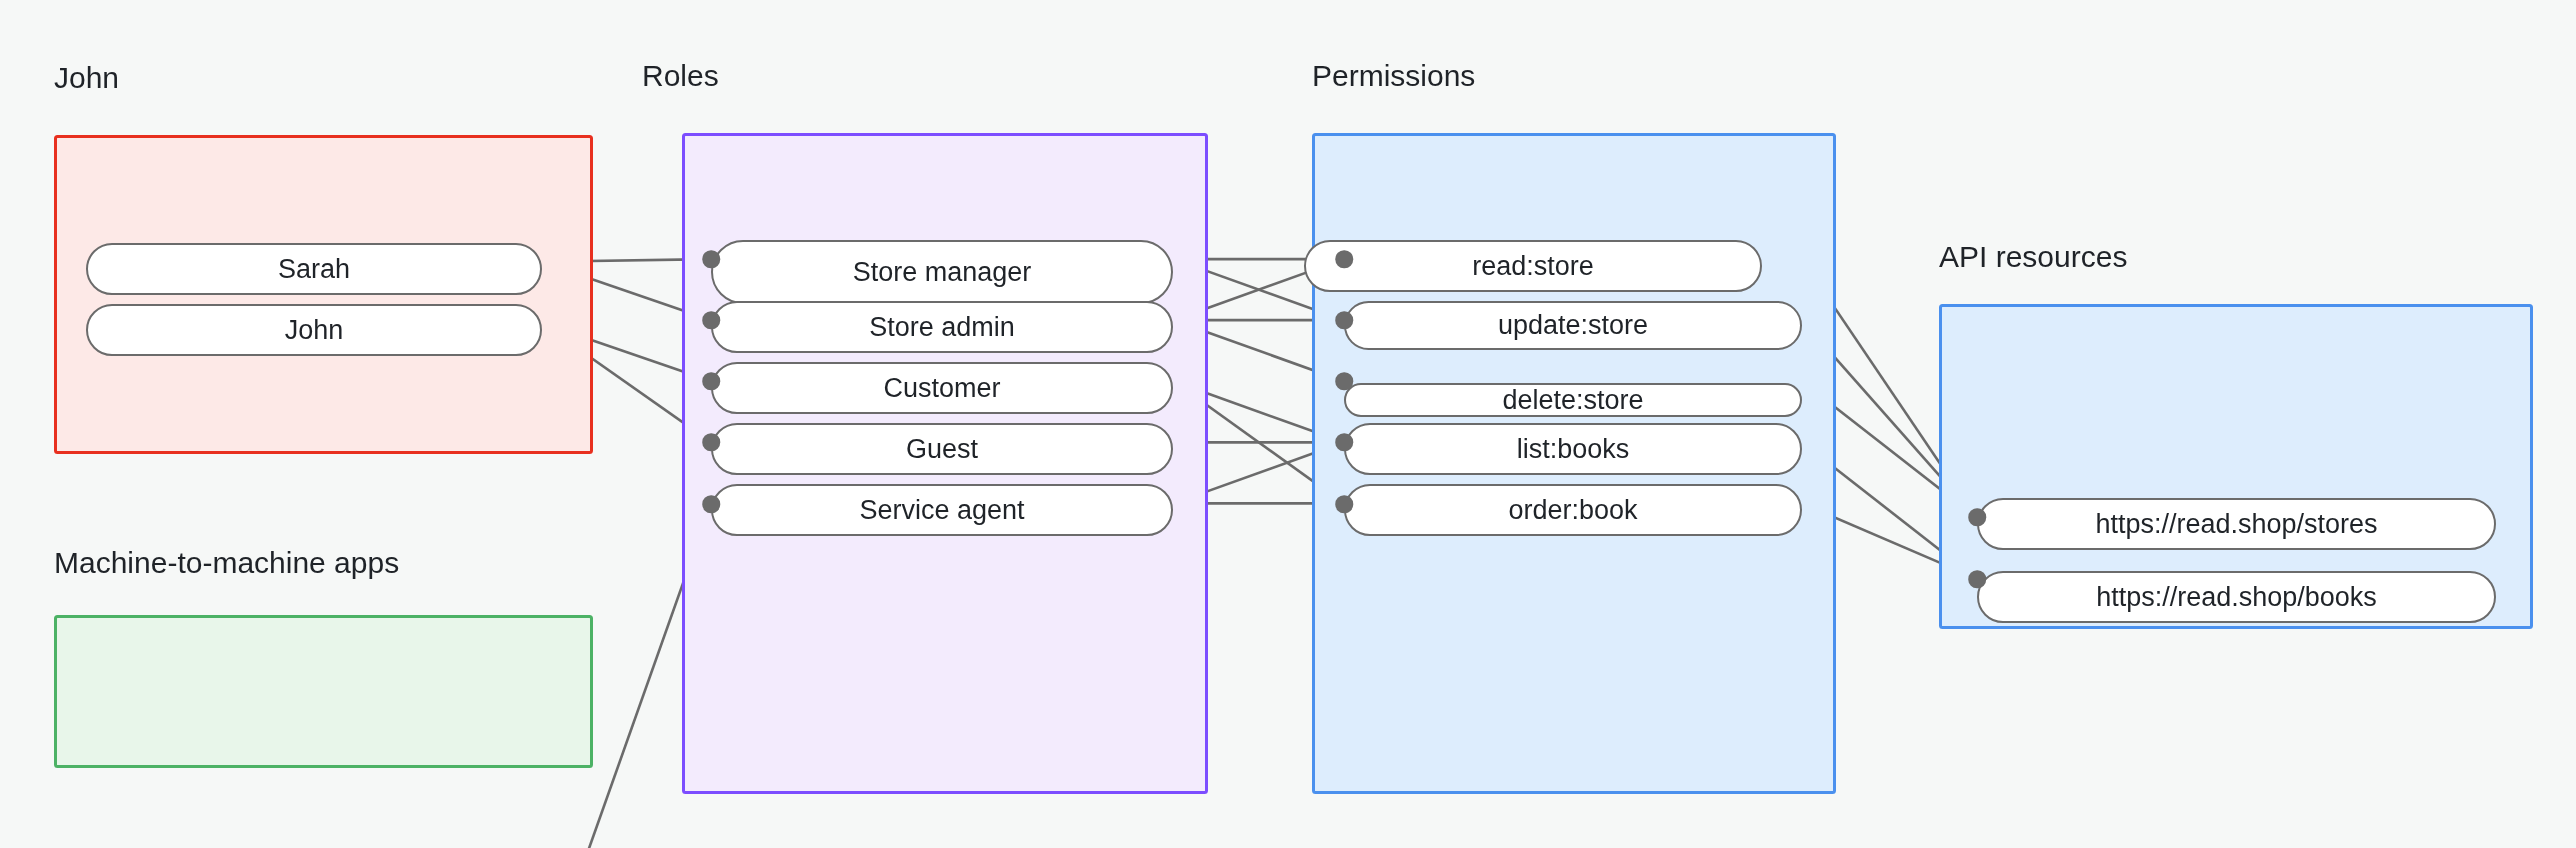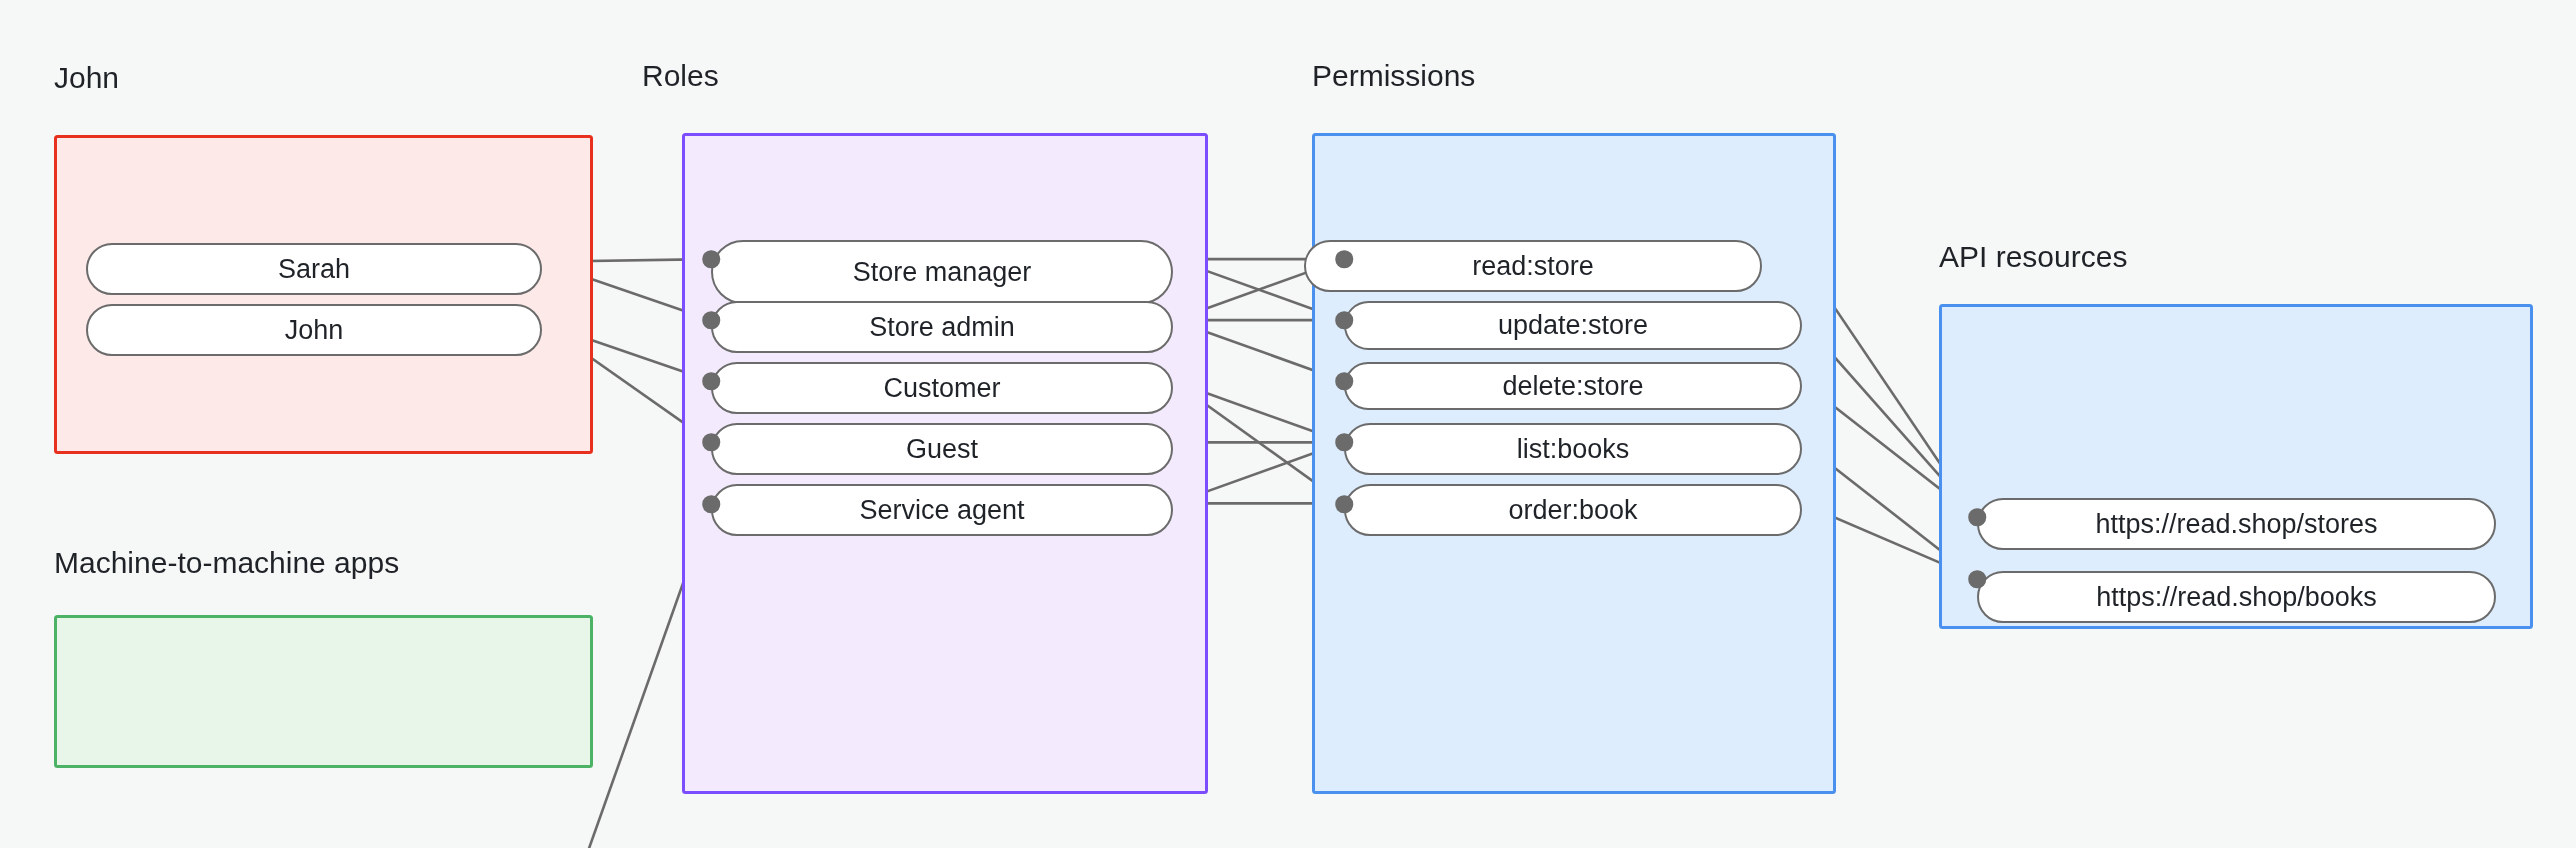--- a/index.html
+++ b/index.html
@@ -96,21 +96,21 @@
       <div class="group-box group-roles" style="left: 682px; top: 133px; width: 526px; height: 661px; border-color: rgb(124, 77, 255); background: rgb(243, 235, 253);"></div>
       <div class="node" style="left: 711px; top: 233px; width: 462px; height: 64px;">Store manager</div>
       <div class="node" style="left: 711px; top: 294px; width: 462px; height: 52px;">Store admin</div>
       <div class="node" style="left: 711px; top: 355px; width: 462px; height: 52px;">Customer</div>
       <div class="node" style="left: 711px; top: 416px; width: 462px; height: 52px;">Guest</div>
       <div class="node" style="left: 711px; top: 477px; width: 462px; height: 52px; text-align: right;">Service agent</div>
       <div class="group-label" style="left: 1312px; top: 61px;">Permissions</div>
       <div class="group-box group-perms" style="left: 1312px; top: 133px; width: 524px; height: 661px; border-color: rgb(74, 144, 238); background: rgb(221, 237, 253);"></div>
       <div class="node" style="left: 1304px; top: 233px; width: 458px; height: 52px;">read:store</div>
       <div class="node" style="left: 1344px; top: 294px; width: 458px; height: 49px;">update:store</div>
-      <div class="node" style="left: 1344px; top: 355px; width: 458px; height: 48px;">delete:store</div>
+      <div class="node" style="left: 1344px; top: 376px; width: 458px; height: 34px;">delete:store</div>
       <div class="node" style="left: 1344px; top: 416px; width: 458px; height: 52px;">list:books</div>
       <div class="node" style="left: 1344px; top: 477px; width: 458px; height: 52px;">order:book</div>
       <div class="group-label" style="left: 1939px; top: 242px;">API resources</div>
       <div class="group-box group-api" style="left: 1939px; top: 304px; width: 594px; height: 325px; border-color: rgb(74, 144, 238); background: rgb(221, 237, 253);"></div>
       <div class="node" style="left: 1977px; top: 491px; width: 519px; height: 52px;">https://read.shop/stores</div>
       <div class="node" style="left: 1977px; top: 564px; width: 519px; height: 52px;">https://read.shop/books</div>
       <div class="port" style="left: 711px; top: 259px; background: rgb(107, 107, 107);"></div>
       <div class="port" style="left: 711px; top: 320px; background: rgb(107, 107, 107);"></div>
       <div class="port" style="left: 711px; top: 381px; background: rgb(107, 107, 107);"></div>
       <div class="port" style="left: 711px; top: 442px; background: rgb(107, 107, 107);"></div>

